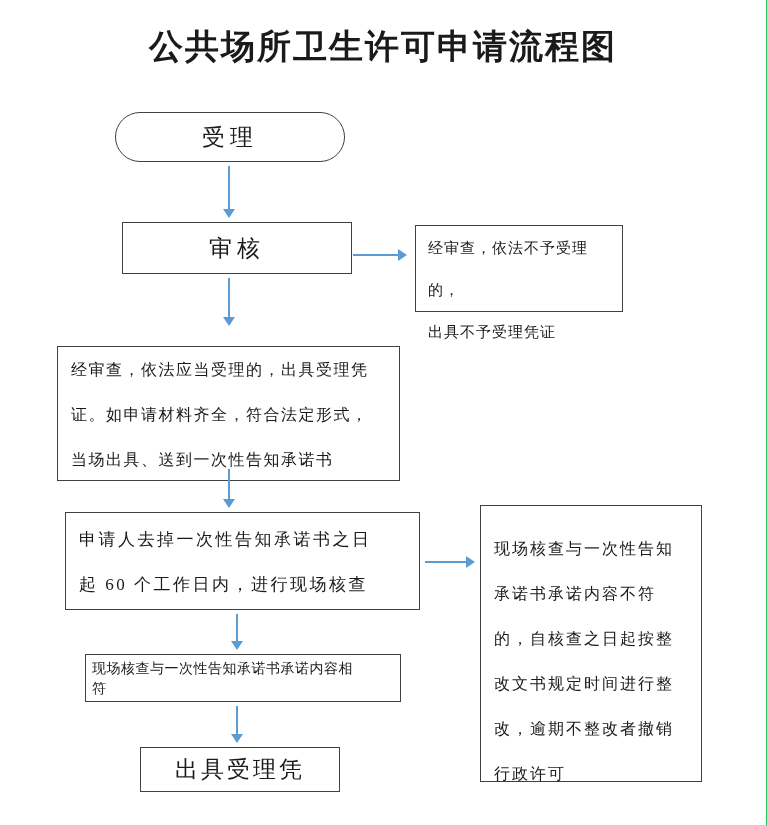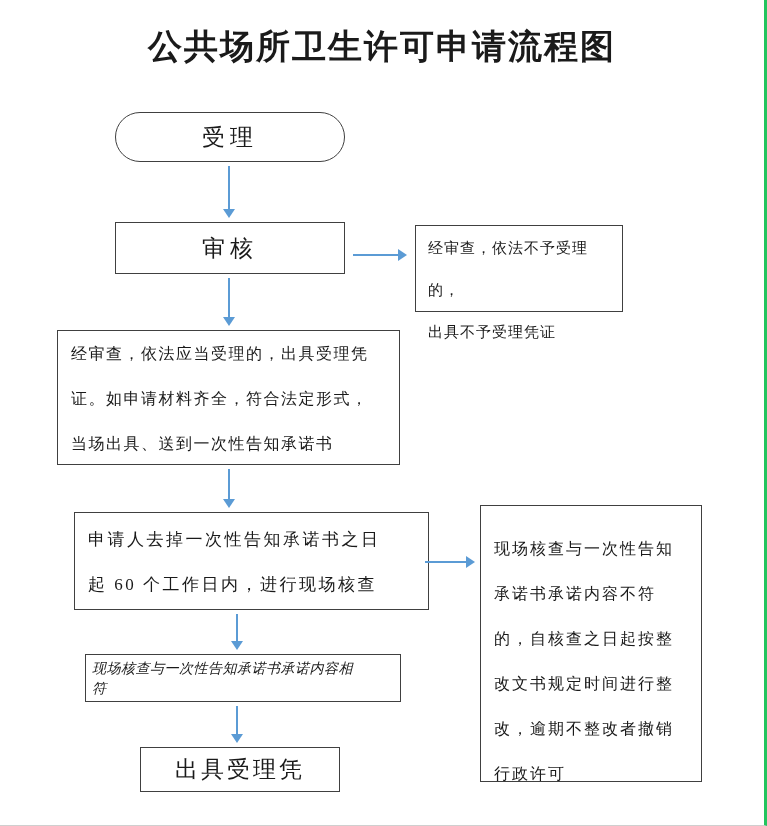--- a/index.html
+++ b/index.html
@@ -4,21 +4,21 @@
 <style>
   * { margin:0; padding:0; box-sizing:border-box; }
   html,body { background:#ffffff; }
   body { font-family:"Liberation Serif", serif; }
 
   .canvas {
     position:relative;
     width:767px;
     height:826px;
     background:#ffffff;
-    border-right:3px solid #22c55e;
+    border-right:1px solid #22c55e;
     border-bottom:1px solid #cfcfcf;
     overflow:hidden;
   }
 
   .title {
     position:absolute;
     top:24px; left:0;
     width:100%;
     text-align:center;
     font-family:"Liberation Sans", sans-serif;
@@ -37,26 +37,26 @@
   }
   .box.center {
     display:flex;
     align-items:center;
     justify-content:center;
     text-align:center;
     white-space:normal;
   }
 
   .box-accept   { left:115px; top:112px; width:230px; height:50px;  font-size:23px; letter-spacing:5px;border-radius:25px; }
-  .box-review   { left:115px; top:222px; width:230px; height:52px;  font-size:23px; letter-spacing:5px; }
+  .box-review   { left:122px; top:222px; width:230px; height:52px;  font-size:23px; letter-spacing:5px; }
   .box-reject   { left:415px; top:225px; width:208px; height:87px;  font-size:15px; line-height:42px; padding:1px 12px; letter-spacing:1px; }
-  .box-acceptnote { left:57px; top:330px; width:343px; height:135px; font-size:16px; line-height:45px; padding:0 13px; letter-spacing:1.5px; }
-  .box-onsite   { left:74px;  top:512px; width:355px; height:98px;  font-size:17px; line-height:45px; padding:4px 13px; letter-spacing:2.5px; }
+  .box-acceptnote { left:57px; top:346px; width:343px; height:135px; font-size:16px; line-height:45px; padding:0 13px; letter-spacing:1.5px; }
+  .box-onsite   { left:65px;  top:512px; width:355px; height:98px;  font-size:17px; line-height:45px; padding:4px 13px; letter-spacing:2.5px; }
   .box-nonconform { left:480px; top:505px; width:222px; height:277px; font-size:16px; line-height:45px; padding:20px 13px; letter-spacing:2px; }
-  .box-conform  { left:85px;  top:654px; width:316px; height:48px;  font-size:14px; line-height:20px; padding:4px 6px; letter-spacing:0.5px;font-style:italic; }
+  .box-conform  { left:85px;  top:654px; width:316px; height:48px;  font-size:14px; line-height:20px; padding:4px 6px; letter-spacing:0.5px; }
   .box-complete { left:140px; top:747px; width:200px; height:45px;  font-size:23px; letter-spacing:3px; }
 
   
   .arrow { position:absolute; display:flex; }
   .arrow-down  { flex-direction:column; align-items:center; width:14px; }
   .arrow-down .shaft { width:2px; flex:1; background:var(--arrow, #5b9bd5); }
   .arrow-down .head {
     width:0; height:0;
     border-left:6px solid transparent;
     border-right:6px solid transparent;

